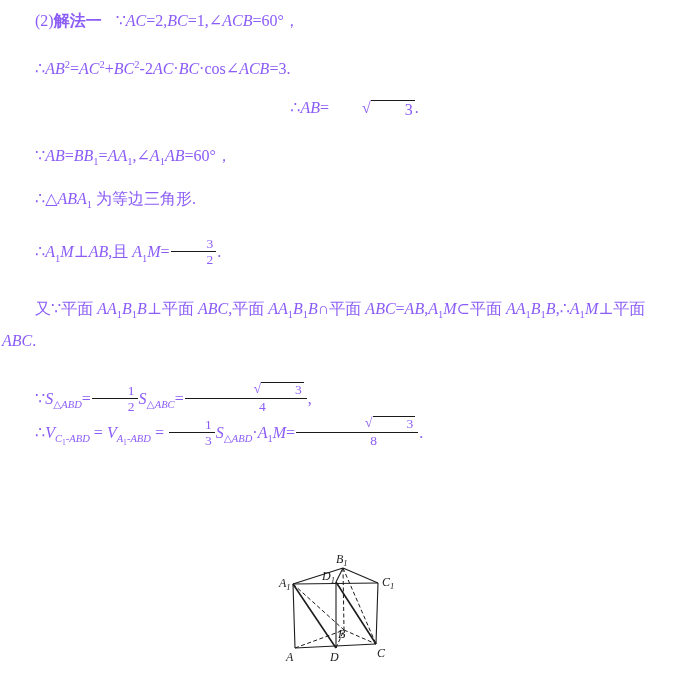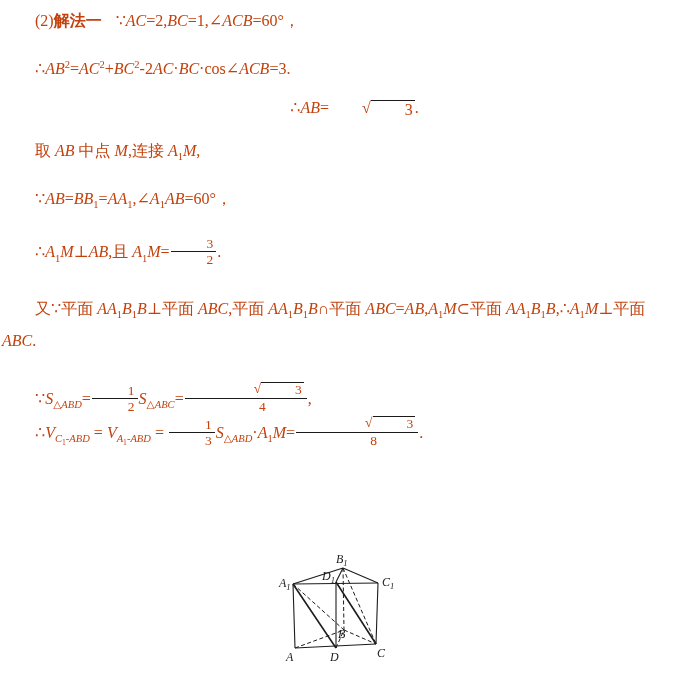--- a/index.html
+++ b/index.html
@@ -3,21 +3,21 @@
 <meta charset="utf-8">
 <style>
   html,body{margin:0;padding:0;background:#fff;}
   .page{
     position:relative;
     width:676px;height:676px;
     background:#ffffff;
     box-sizing:border-box;
     padding:10px 2px 0 2px;
     overflow:hidden;
-    color:#c2410c;
+    color:#8b5cf6;
     font-family:"Liberation Serif","DejaVu Serif","DejaVu Sans",serif;
     font-size:16px;
   }
   .line{
     margin:0;
     text-indent:33px;
     line-height:22px;
     white-space:normal;
   }
   .line.wrap{line-height:32px;}
@@ -54,22 +54,22 @@
 <body>
 
 <div class="page">
   <div id="solution-body">
       <p class="line"><span class="rm">(2)</span><span class="cnb">解法一</span><span class="sp" style="width: 14px;"></span><span class="rm">∵</span><span class="mi">AC</span><span class="rm">=2,</span><span class="mi">BC</span><span class="rm">=1,∠</span><span class="mi">ACB</span><span class="rm">=60°</span><span class="cn">，</span></p>
       <p class="line m26"><span class="rm">∴</span><span class="mi">AB</span><sup><span class="rm">2</span></sup><span class="rm">=</span><span class="mi">AC</span><sup><span class="rm">2</span></sup><span class="rm">+</span><span class="mi">BC</span><sup><span class="rm">2</span></sup><span class="rm">-2</span><span class="mi">AC</span><span class="rm">·</span><span class="mi">BC</span><span class="rm">·cos∠</span><span class="mi">ACB</span><span class="rm">=3.</span></p>
       <p class="line m17"><span class="rm">∴</span><span class="mi">AB</span><span class="rm">=</span><span class="sqrt rm">
           <span class="rad">√</span>
           <span class="radbody"><span class="rm">3</span></span>
         </span><span class="rm">.</span></p>
-      <p class="line m21"><span class="cn">取 </span><span class="mi">AB</span><span class="cn"> 中点 </span><span class="mi">M</span><span class="rm">,</span><span class="cn">连接 </span><span class="mi">A</span><sub><span class="rm">1</span></sub><span class="mi">M</span><span class="rm">,</span></p>
       <p class="line m26"><span class="rm">∵</span><span class="mi">AB</span><span class="rm">=</span><span class="mi">BB</span><sub><span class="rm">1</span></sub><span class="rm">=</span><span class="mi">AA</span><sub><span class="rm">1</span></sub><span class="rm">,∠</span><span class="mi">A</span><sub><span class="rm">1</span></sub><span class="mi">AB</span><span class="rm">=60°</span><span class="cn">，</span></p>
+      <p class="line m21"><span class="rm">∴△</span><span class="mi">ABA</span><sub><span class="rm">1</span></sub><span class="cn"> 为等边三角形</span><span class="rm">.</span></p>
       <p class="line m26"><span class="rm">∴</span><span class="mi">A</span><sub><span class="rm">1</span></sub><span class="mi">M</span><span class="rm">⊥</span><span class="mi">AB</span><span class="rm">,</span><span class="cn">且 </span><span class="mi">A</span><sub><span class="rm">1</span></sub><span class="mi">M</span><span class="rm">=</span><span class="frac"><span class="num"><span class="rm">3</span></span><span class="den"><span class="rm">2</span></span></span><span class="rm">.</span></p>
       <p class="line m26 wrap"><span class="cn">又</span><span class="rm">∵</span><span class="cn">平面 </span><span class="mi">AA</span><sub><span class="rm">1</span></sub><span class="mi">B</span><sub><span class="rm">1</span></sub><span class="mi">B</span><span class="rm">⊥</span><span class="cn">平面 </span><span class="mi">ABC</span><span class="rm">,</span><span class="cn">平面 </span><span class="mi">AA</span><sub><span class="rm">1</span></sub><span class="mi">B</span><sub><span class="rm">1</span></sub><span class="mi">B</span><span class="rm">∩</span><span class="cn">平面 </span><span class="mi">ABC</span><span class="rm">=</span><span class="mi">AB</span><span class="rm">,</span><span class="mi">A</span><sub><span class="rm">1</span></sub><span class="mi">M</span><span class="rm">⊂</span><span class="cn">平面 </span><span class="mi">AA</span><sub><span class="rm">1</span></sub><span class="mi">B</span><sub><span class="rm">1</span></sub><span class="mi">B</span><span class="rm">,∴</span><span class="mi">A</span><sub><span class="rm">1</span></sub><span class="mi">M</span><span class="rm">⊥</span><span class="cn">平面 </span><span class="mi">ABC</span><span class="rm">.</span></p>
       <p class="line m14"><span class="rm">∵</span><span class="mi">S</span><sub><span class="rm">△</span><span class="mi">ABD</span></sub><span class="rm">=</span><span class="frac"><span class="num"><span class="rm">1</span></span><span class="den"><span class="rm">2</span></span></span><span class="mi">S</span><sub><span class="rm">△</span><span class="mi">ABC</span></sub><span class="rm">=</span><span class="frac"><span class="num"><span class="sqrt rm">
               <span class="rad">√</span>
               <span class="radbody"><span class="rm">3</span></span>
             </span></span><span class="den"><span class="rm">4</span></span></span><span class="rm">,</span></p>
       <p class="line m16"><span class="rm">∴</span><span class="mi">V</span><sub><span class="mi">C</span><sub><span class="rm">1</span></sub><span class="rm">-</span><span class="mi">ABD</span></sub><span class="rm"> = </span><span class="mi">V</span><sub><span class="mi">A</span><sub><span class="rm">1</span></sub><span class="rm">-</span><span class="mi">ABD</span></sub><span class="rm"> = </span><span class="frac"><span class="num"><span class="rm">1</span></span><span class="den"><span class="rm">3</span></span></span><span class="mi">S</span><sub><span class="rm">△</span><span class="mi">ABD</span></sub><span class="rm">·</span><span class="mi">A</span><sub><span class="rm">1</span></sub><span class="mi">M</span><span class="rm">=</span><span class="frac"><span class="num"><span class="sqrt rm">
               <span class="rad">√</span>
               <span class="radbody"><span class="rm">3</span></span>
             </span></span><span class="den"><span class="rm">8</span></span></span><span class="rm">.</span></p>

